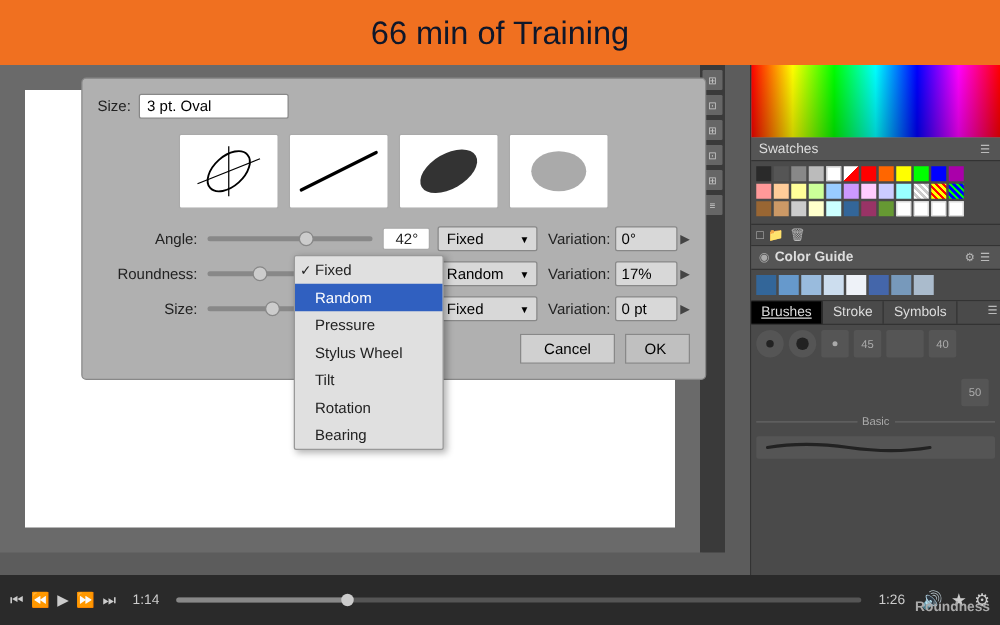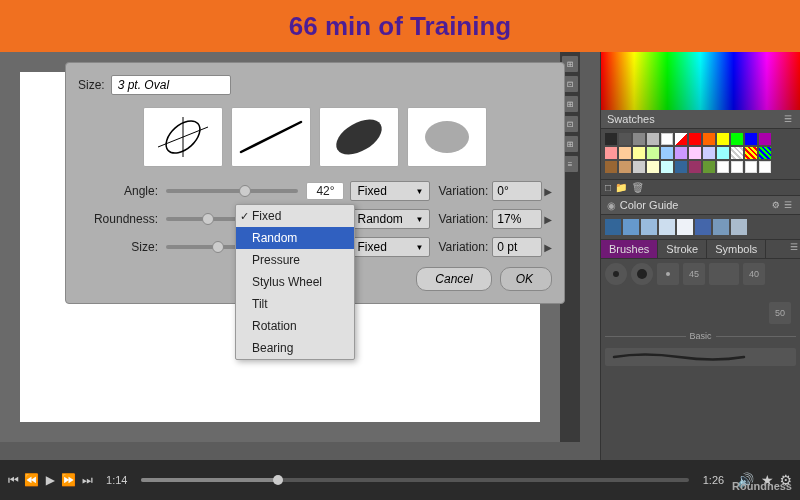--- a/index.html
+++ b/index.html
@@ -19,23 +19,23 @@
       left: 0;
       width: 100%;
       height: 52px;
       background: #f07020;
       display: flex;
       align-items: center;
       justify-content: center;
       z-index: 100;
     }
     .training-banner-text {
-      color: #4c1d95;
+      color: #0f172a;
       font-size: 26px;
-      font-weight: bold;
+      font-weight: normal;
     }
 
     
     .main-content {
       position: absolute;
       top: 52px;
       left: 0;
       width: 800px;
       height: 448px;
       background: #5a5a5a;
@@ -72,21 +72,20 @@
       color: #222;
       margin-right: 6px;
     }
     .dialog-name-input {
       background: white;
       border: 1px solid #888;
       padding: 2px 6px;
       font-size: 12px;
       width: 120px;
       border-radius: 2px;
-      font-style: italic;
     }
 
     
     .preview-area {
       display: flex;
       gap: 8px;
       margin-bottom: 14px;
       justify-content: center;
     }
     .preview-box {
@@ -210,24 +209,23 @@
     .dialog-buttons {
       display: flex;
       justify-content: flex-end;
       gap: 8px;
       margin-top: 10px;
     }
     .btn {
       padding: 4px 18px;
       font-size: 12px;
       border: 1px solid #888;
-      border-radius: 10px;
+      border-radius: 0;
       cursor: pointer;
       background: #d0d0d0;
-      font-style: italic;
     }
     .btn-ok {
       background: #c0c0c0;
       padding-left: 15px;
     }
 
     
     .right-sidebar {
       width: 200px;
       background: #4a4a4a;
@@ -305,21 +303,22 @@
       border-bottom: 1px solid #333;
     }
     .brush-tab {
       padding: 3px 8px;
       font-size: 11px;
       color: #ddd;
       cursor: pointer;
       border-right: 1px solid #333;
     }
     .brush-tab.active {
-      background: #701a75;
+      background: #000000;
+      text-decoration: underline;
     }
     .brushes-content {
       padding: 4px;
       display: flex;
       flex-wrap: wrap;
       gap: 4px;
     }
 
     
     .toolbar-strip {
@@ -605,21 +604,21 @@
       <div style="display:flex; align-items:center; padding:2px 4px; gap:4px; border-top:1px solid #333;">
         <span style="font-size:10px;color:#bbb;cursor:pointer;">□</span>
         <span style="font-size:10px;color:#bbb;cursor:pointer;">📁</span>
         <span style="font-size:10px;color:#bbb;cursor:pointer;">🗑</span>
       </div>
     </div>
 
     <div class="color-guide panel">
       <div class="panel-header">
         <span style="font-size:10px;color:#aaa;">◉</span>
-        <span class="panel-title" style="margin-left:4px;">Color Guide</span>
+        <span class="panel-title" style="margin-left:4px;font-weight:bold;">Color Guide</span>
         <span class="panel-btn">⚙</span>
         <span class="panel-btn">☰</span>
       </div>
       <div class="color-guide-content">
         <div class="cg-swatch" style="background:#336699;"></div>
         <div class="cg-swatch" style="background:#6699cc;"></div>
         <div class="cg-swatch" style="background:#99bbdd;"></div>
         <div class="cg-swatch" style="background:#ccddee;"></div>
         <div class="cg-swatch" style="background:#eef2f8;"></div>
         <div class="cg-swatch" style="background:#4466aa;"></div>

